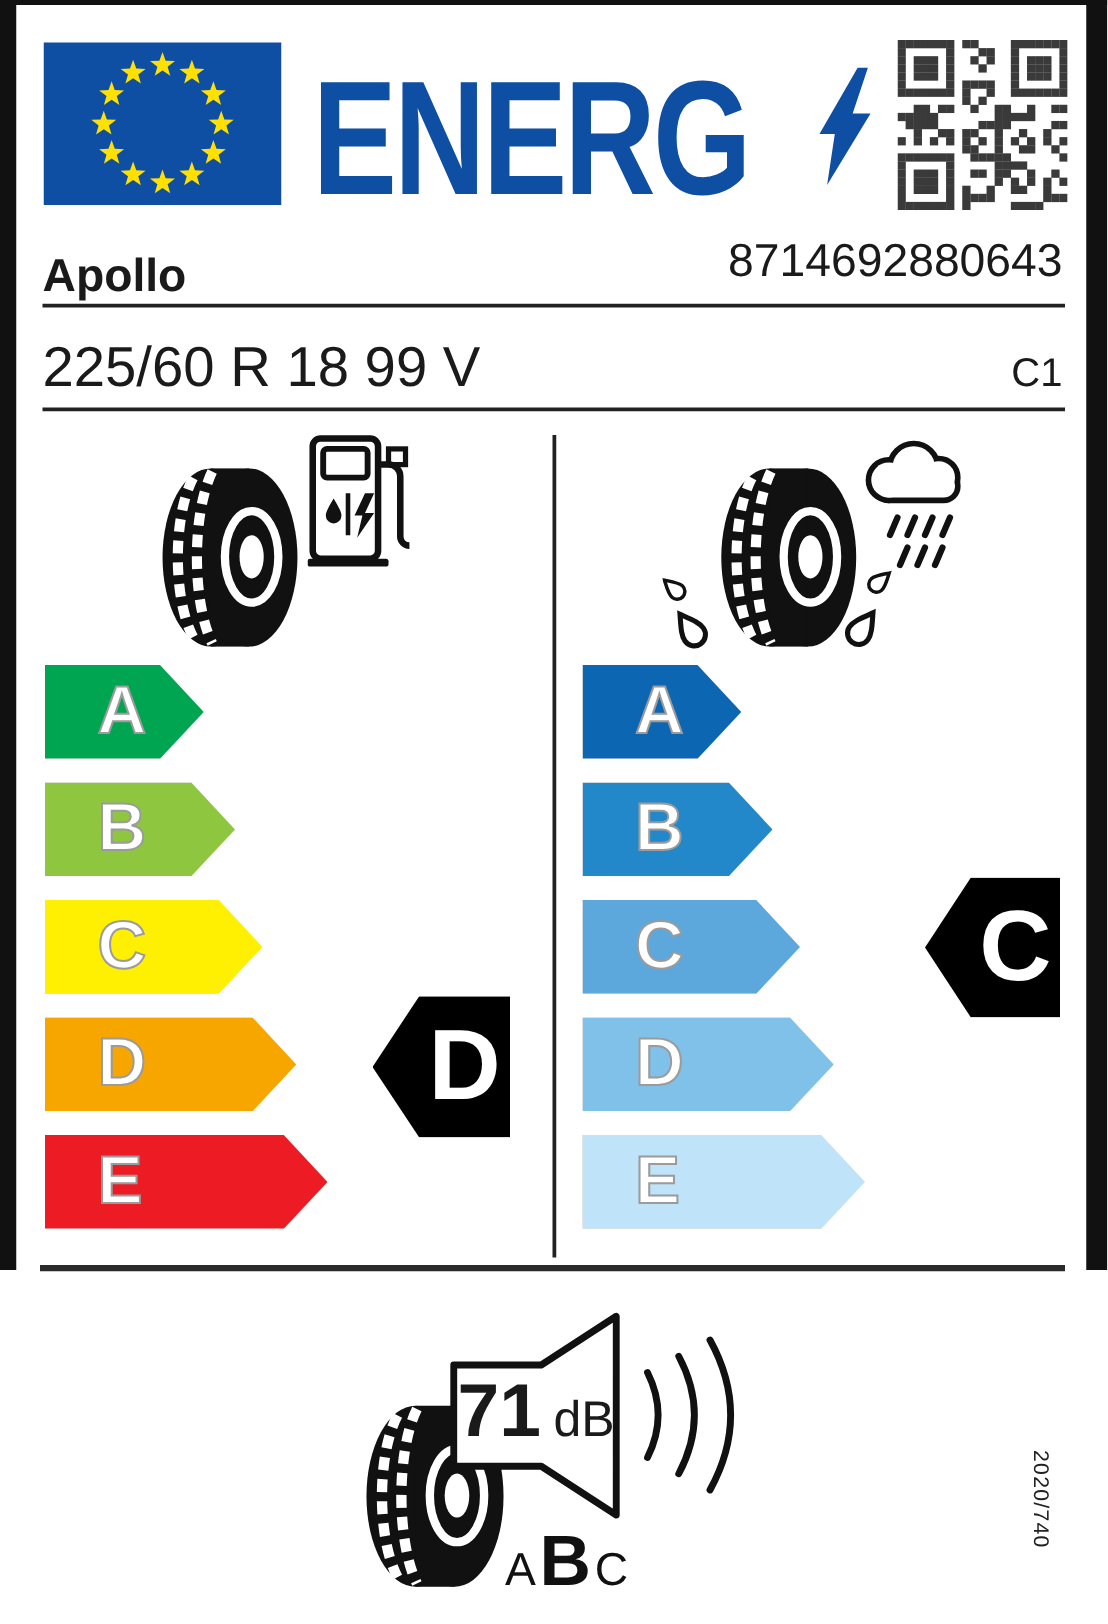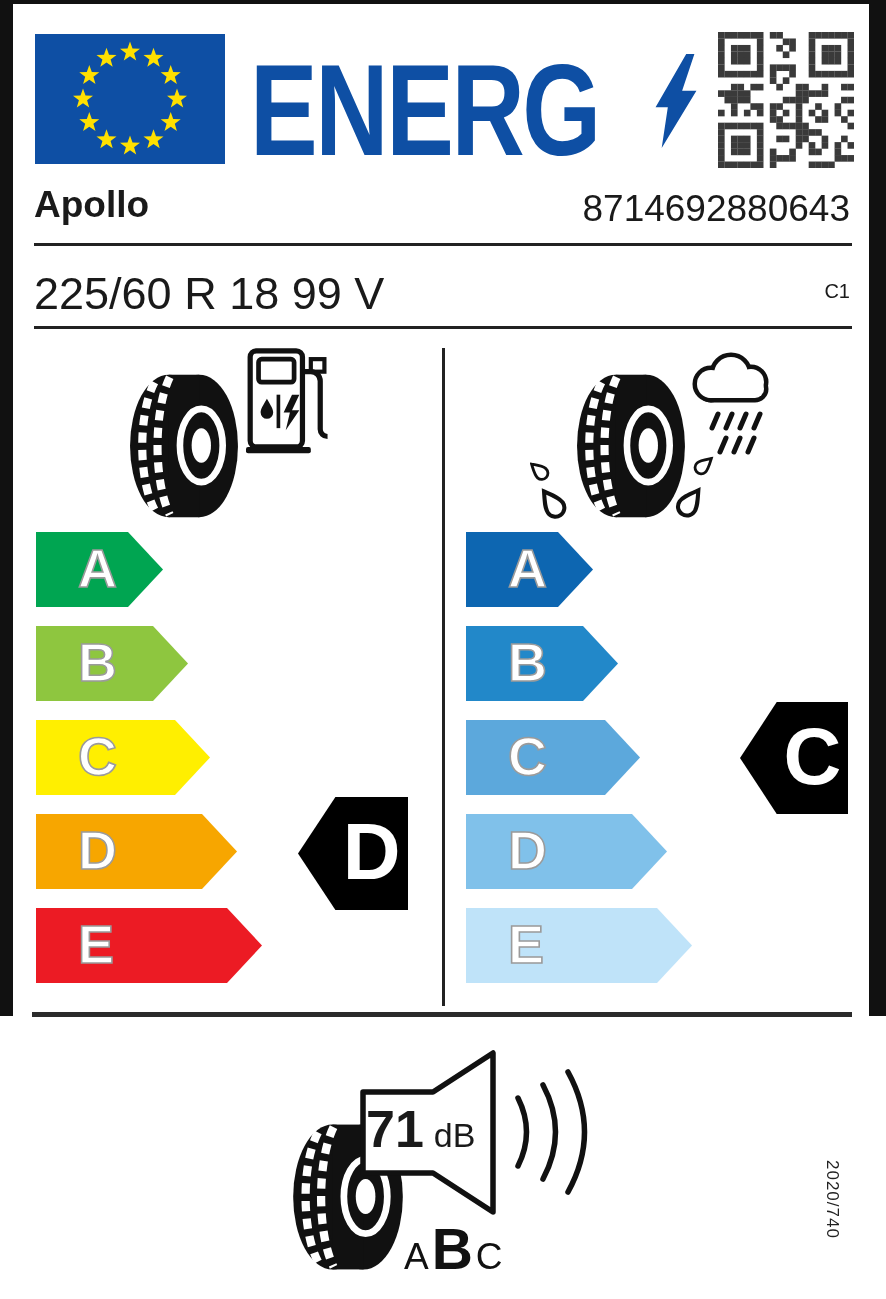--- a/index.html
+++ b/index.html
@@ -10,47 +10,47 @@
   .frame-top{left:0;top:0;width:886px;height:4px;background:#111;}
   .frame-left{left:0;top:0;width:13px;height:1016px;background:#111;}
   .frame-right{left:869px;top:0;width:17px;height:1016px;background:#111;}
   
   .flag{left:35px;top:34px;width:190px;height:130px;background:#0E4FA4;}
   .energ{left:250px;top:45px;font-size:130px;line-height:130px;font-weight:bold;
          letter-spacing:-3px;color:#0E4FA4;transform:scaleX(0.78);transform-origin:left top;white-space:nowrap;}
   .bolt{left:652px;top:54px;}
   .qr{left:718px;top:32px;}
   
-  .brand{left:34px;top:184px;font-size:37px;font-weight:bold;}
+  .brand{left:34px;top:200px;font-size:37px;font-weight:bold;}
   .artnum{top:188px;right:36px;font-size:37px;}
   .hline1{left:34px;top:243px;width:818px;height:3px;background:#222;}
   .tsize{left:34px;top:268px;font-size:45px;}
-  .tclass{top:280px;right:36px;font-size:20px;}
+  .tclass{top:280px;right:36px;font-size:32px;}
   .hline2{left:34px;top:326px;width:818px;height:3px;background:#222;}
   .vdivider{left:442px;top:348px;width:3px;height:658px;background:#222;}
   .thickline{left:32px;top:1012px;width:820px;height:5px;background:#2b2b2b;}
   
   .bar{height:75px;clip-path:polygon(0 0,calc(100% - 35px) 0,100% 50%,calc(100% - 35px) 100%,0 100%);
        filter:drop-shadow(0.7px 0.7px 0.4px #5a5a4a) drop-shadow(-0.7px -0.7px 0.4px #5a5a4a);}
   .bar span{display:block;padding-left:42px;font-size:54px;line-height:73px;font-weight:bold;color:#fff;
        -webkit-text-stroke:1.6px #9b9b9b;}
   .w1{width:127px;} .w2{width:152px;} .w3{width:174px;} .w4{width:201px;} .w5{width:226px;}
   .lx{left:36px;} .rx{left:466px;}
   .r1{top:532px;} .r2{top:626px;} .r3{top:720px;} .r4{top:814px;} .r5{top:908px;}
   
   .indicator{background:#000;clip-path:polygon(34% 0,100% 0,100% 100%,34% 100%,0 50%);
        text-align:center;color:#fff;font-weight:bold;}
   .ind-fuel{left:298px;top:797px;width:110px;height:113px;font-size:80px;line-height:110px;padding-left:0;}
   .ind-wet{left:740px;top:702px;width:108px;height:112px;font-size:80px;line-height:109px;}
   .indicator i{font-style:normal;display:block;padding-left:34%;}
   
   .noise-db{left:366px;top:1098px;width:122px;height:66px;display:flex;align-items:baseline;
        justify-content:flex-start;gap:10px;}
-  .noise-db .val{font-size:52px;font-weight:bold;line-height:62px;}
-  .noise-db .unit{font-size:34px;}
+  .noise-db .val{font-size:60px;font-weight:bold;line-height:62px;}
+  .noise-db .unit{font-size:40px;}
   .noise-class{left:404px;top:1216px;width:140px;height:60px;display:flex;align-items:baseline;gap:3px;color:#111;}
   .noise-class .na,.noise-class .nc{font-size:37px;}
   .noise-class .nb{font-size:57px;font-weight:bold;}
   .regulation{left:822px;top:1160px;writing-mode:vertical-rl;font-size:17px;letter-spacing:1px;color:#222;}
 </style>
 </head>
 <body>
 
 <div class="label">
 

